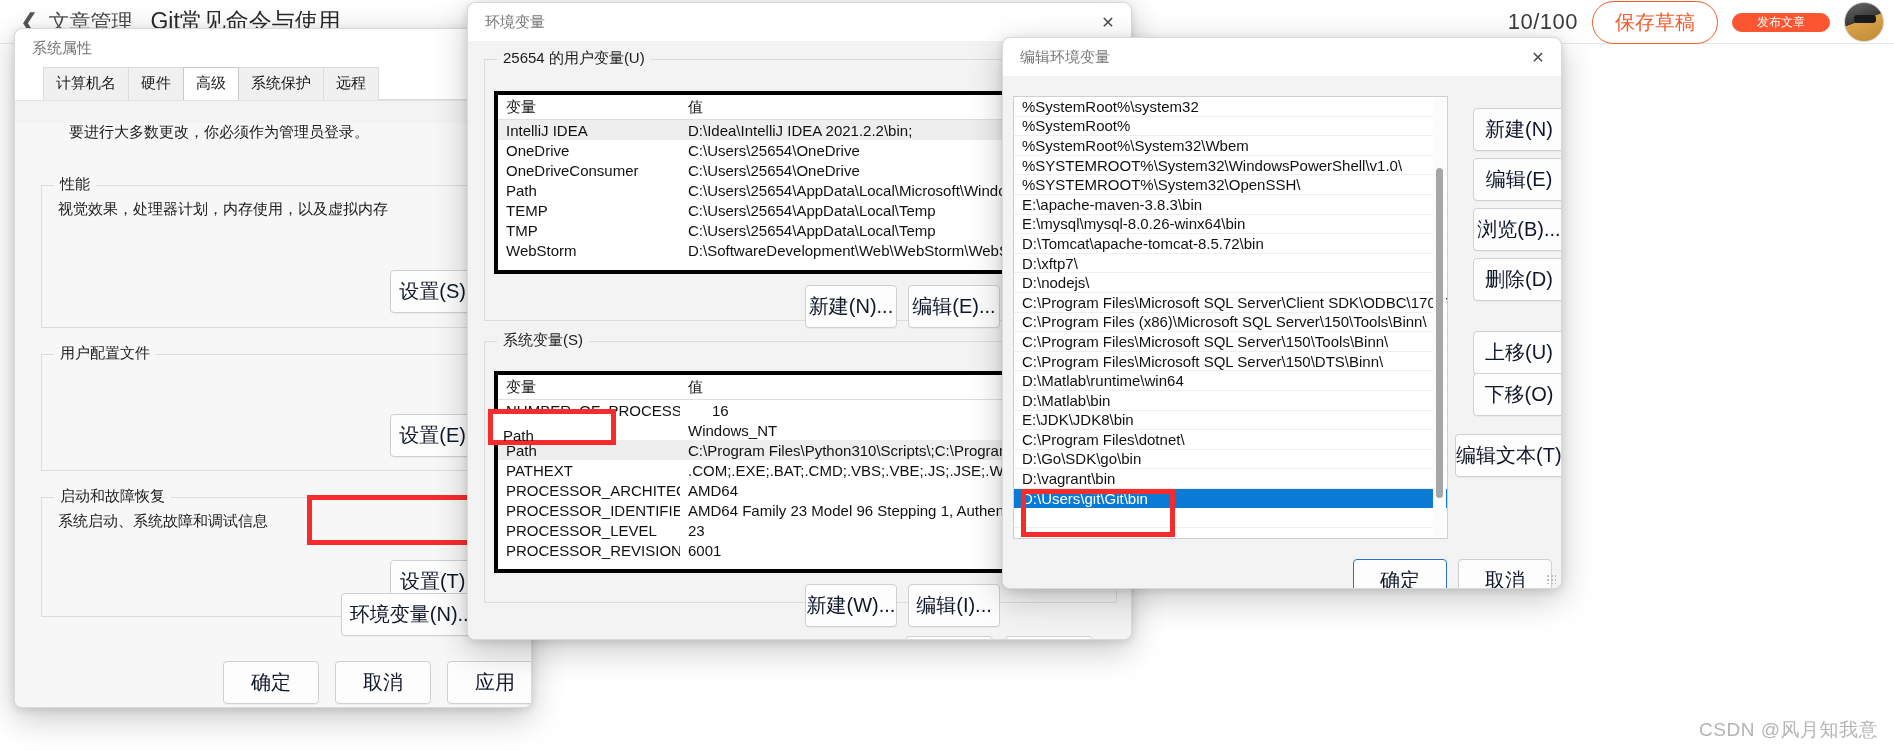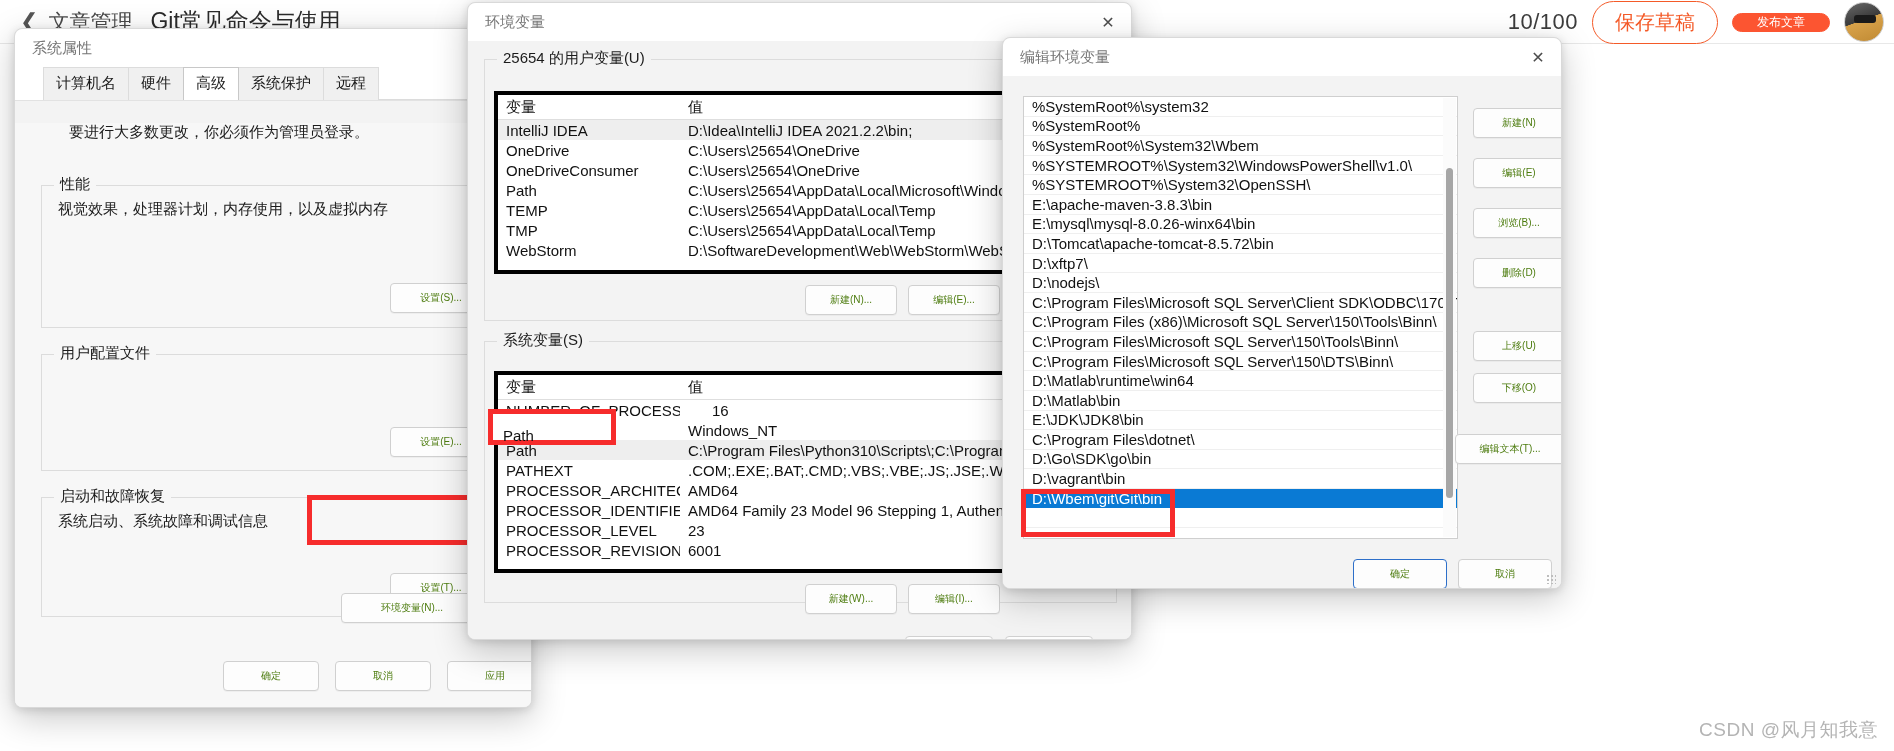--- a/index.html
+++ b/index.html
@@ -120,21 +120,21 @@
     position: absolute; top: -11px; left: 12px;
     background: #f7f7f7; padding: 0 6px;
     font-size: 15px; color: #1b1b1b; white-space: nowrap;
   }
   .gb-desc { font-size: 15px; color: #1b1b1b; margin: 14px 0 0 16px; }
 
   .wbtn {
     background: #fdfdfd;
     border: 1px solid #d0d0d0;
     border-radius: 4px;
-    font-size: 10px; color: #4d7c0f;
+    font-size: 20px; color: #0f172a;
     padding: 7px 0; text-align: center;
     cursor: pointer; white-space: nowrap;
     box-shadow: 0 1px 0 rgba(0,0,0,0.035);
     font-family: "Liberation Sans", sans-serif;
   }
   .wbtn.primary { border: 1px solid #2d6fc9; }
 
   
   .tbl {
     background: #ffffff; border: 4px solid #000000;
@@ -364,42 +364,42 @@
   </div>
 
   <div class="win-dialog" style="left:1002px; top:37px; width:560px; height:552px;">
     <div class="win-titlebar">
       <div class="win-title">编辑环境变量</div>
       <div class="win-close">✕</div>
     </div>
 
     <div style="position:absolute; left:0; top:38px; right:0; bottom:0; background:#f3f3f3;">
 
-      <div class="pathlist" style="left:20px; top:20px; width:435px; height:443px;">
+      <div class="pathlist" style="left:10px; top:20px; width:435px; height:443px;">
         <div class="path-row">%SystemRoot%\system32</div>
         <div class="path-row">%SystemRoot%</div>
         <div class="path-row">%SystemRoot%\System32\Wbem</div>
         <div class="path-row">%SYSTEMROOT%\System32\WindowsPowerShell\v1.0\</div>
         <div class="path-row">%SYSTEMROOT%\System32\OpenSSH\</div>
         <div class="path-row">E:\apache-maven-3.8.3\bin</div>
         <div class="path-row">E:\mysql\mysql-8.0.26-winx64\bin</div>
         <div class="path-row">D:\Tomcat\apache-tomcat-8.5.72\bin</div>
         <div class="path-row">D:\xftp7\</div>
         <div class="path-row">D:\nodejs\</div>
         <div class="path-row">C:\Program Files\Microsoft SQL Server\Client SDK\ODBC\170\T...</div>
         <div class="path-row">C:\Program Files (x86)\Microsoft SQL Server\150\Tools\Binn\</div>
         <div class="path-row">C:\Program Files\Microsoft SQL Server\150\Tools\Binn\</div>
         <div class="path-row">C:\Program Files\Microsoft SQL Server\150\DTS\Binn\</div>
         <div class="path-row">D:\Matlab\runtime\win64</div>
         <div class="path-row">D:\Matlab\bin</div>
         <div class="path-row">E:\JDK\JDK8\bin</div>
         <div class="path-row">C:\Program Files\dotnet\</div>
         <div class="path-row">D:\Go\SDK\go\bin</div>
         <div class="path-row">D:\vagrant\bin</div>
-        <div class="path-row selected">D:\Wbem\git\Git\bin</div>
+        <div class="path-row selected">D:\Users\git\Git\bin</div>
         <div class="path-row"></div>
 
         <div class="pl-scroll">
           <div class="pl-thumb" style="top:70px; height:330px;"></div>
         </div>
       </div>
 
       <div class="wbtn" style="position:absolute; left:470px; top:32px; width:92px;">新建(N)</div>
       <div class="wbtn" style="position:absolute; left:470px; top:82px; width:92px;">编辑(E)</div>
       <div class="wbtn" style="position:absolute; left:470px; top:132px; width:92px;">浏览(B)...</div>

